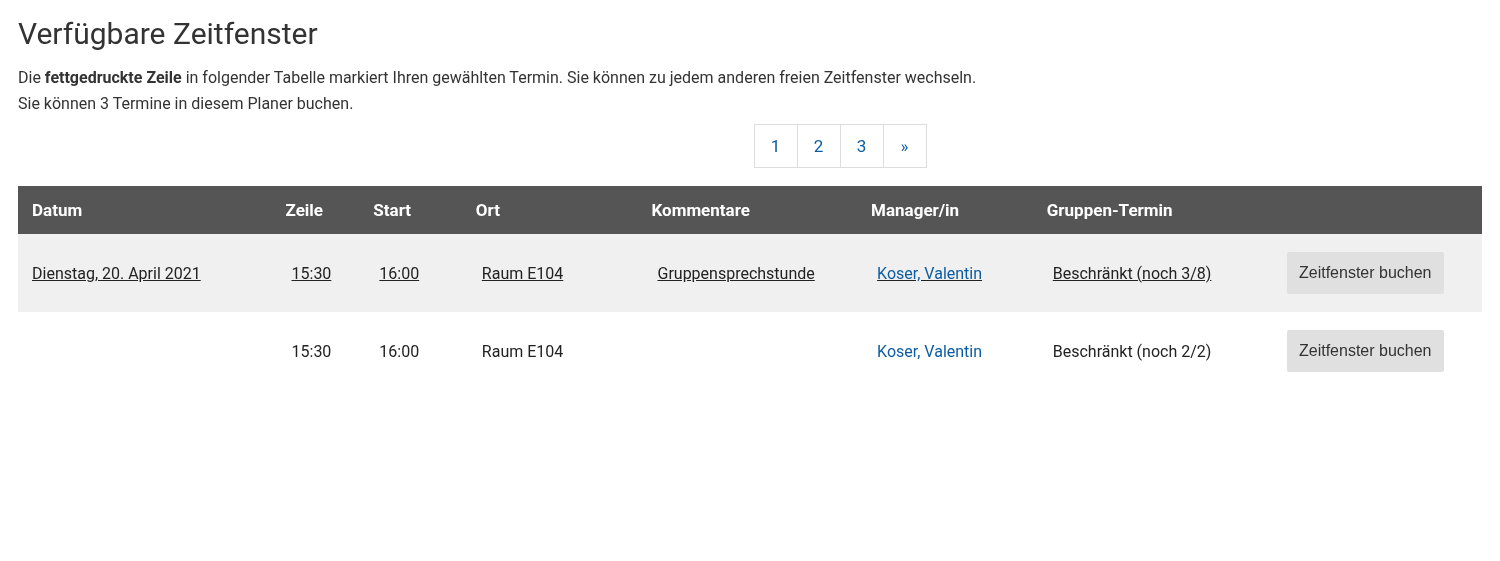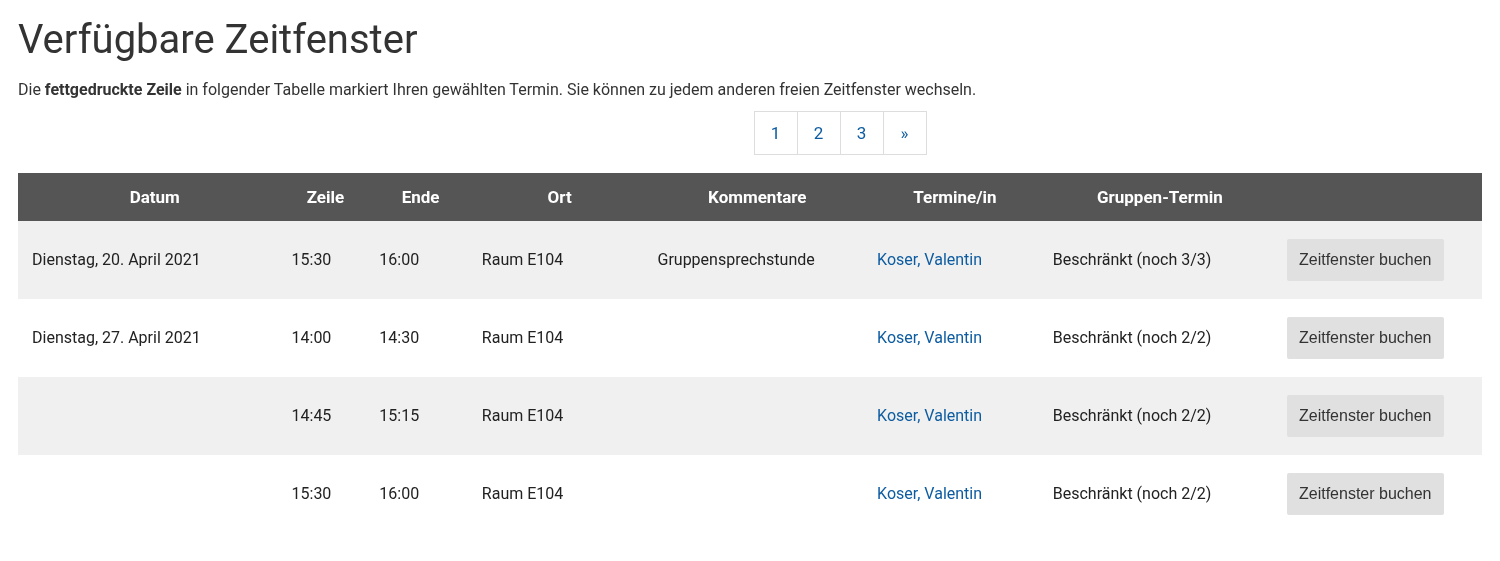--- a/index.html
+++ b/index.html
@@ -4,21 +4,21 @@
   <style>
     * { box-sizing: border-box; margin: 0; padding: 0; }
     body {
       font-family: -apple-system, BlinkMacSystemFont, "Segoe UI", Roboto, Arial, sans-serif;
       color: #222;
       background: #fff;
       padding: 16px 18px;
       width: 1500px;
     }
     h2.page-title {
-      font-size: 40px;
+      font-size: 30px;
       font-weight: 400;
       margin-bottom: 14px;
       color: #333;
     }
     .description {
       font-size: 16px;
       line-height: 1.6;
       color: #333;
       margin-bottom: 4px;
     }
@@ -45,27 +45,27 @@
     }
     .pagination a:first-child { margin-left: 0; }
     table.slot-table {
       width: 100%;
       border-collapse: collapse;
       font-size: 16px;
     }
     table.slot-table thead th {
       background: #555;
       color: #fff;
-      text-align: center;
+      text-align: left;
       font-weight: 700;
       padding: 14px 4px;
       font-size: 17px;
     }
     table.slot-table thead th:first-child { padding-left: 14px; }
-    table.slot-table tbody tr.stripe-odd { background: #f0f0f0; }
+    table.slot-table tbody tr.stripe-odd { background: #f0f0f0; text-decoration: underline; }
     table.slot-table tbody tr.stripe-even { background: #ffffff; }
     table.slot-table tbody td {
       padding: 18px 10px;
       vertical-align: middle;
       color: #222;
     }
     table.slot-table tbody td:first-child { padding-left: 14px; }
     .manager-link {
       color: #0d5ca1;
       text-decoration: none;
@@ -90,20 +90,21 @@
     col.c-grp     { width: 16%; }
     col.c-act     { width: 14%; }
   </style>
 </head>
 <body>
 
 <h2 class="page-title">Verfügbare Zeitfenster</h2>
 
 <div class="description">
   <span>Die </span><span class="bold">fettgedruckte Zeile</span><span> in folgender Tabelle markiert Ihren gewählten Termin. Sie können zu jedem anderen freien Zeitfenster wechseln.</span><br>
+  <span>Sie können 3 Termine in diesem Planer buchen.</span>
 </div>
 
 <div class="pagination">
   <a href="#">1</a>
   <a href="#">2</a>
   <a href="#">3</a>
   <a href="#">»</a>
 </div>
 
 <table class="slot-table">
@@ -114,57 +115,37 @@
       <col class="c-loc">
     <col class="c-comm">
       <col class="c-mgr">
       <col class="c-grp">
       <col class="c-act">
   </colgroup>
   <thead>
     <tr>
       <th>Datum</th>
       <th>Zeile</th>
-      <th>Ende</th>
+      <th>Start</th>
       <th>Ort</th>
       <th>Kommentare</th>
-      <th>Termine/in</th>
+      <th>Manager/in</th>
       <th>Gruppen-Termin</th>
       <th></th>
     </tr>
   </thead>
   <tbody>
     <tr class="stripe-odd">
       <td>Dienstag, 20. April 2021</td>
       <td>15:30</td>
       <td>16:00</td>
       <td>Raum E104</td>
       <td>Gruppensprechstunde</td>
       <td><a href="#" class="manager-link">Koser, Valentin</a></td>
-      <td>Beschränkt (noch 3/3)</td>
-      <td class="action-cell"><button class="book-btn">Zeitfenster buchen</button></td>
-    </tr>
-    <tr class="stripe-even">
-      <td>Dienstag, 27. April 2021</td>
-      <td>14:00</td>
-      <td>14:30</td>
-      <td>Raum E104</td>
-      <td></td>
-      <td><a href="#" class="manager-link">Koser, Valentin</a></td>
-      <td>Beschränkt (noch 2/2)</td>
-      <td class="action-cell"><button class="book-btn">Zeitfenster buchen</button></td>
-    </tr>
-    <tr class="stripe-odd">
-      <td></td>
-      <td>14:45</td>
-      <td>15:15</td>
-      <td>Raum E104</td>
-      <td></td>
-      <td><a href="#" class="manager-link">Koser, Valentin</a></td>
-      <td>Beschränkt (noch 2/2)</td>
+      <td>Beschränkt (noch 3/8)</td>
       <td class="action-cell"><button class="book-btn">Zeitfenster buchen</button></td>
     </tr>
     <tr class="stripe-even">
       <td></td>
       <td>15:30</td>
       <td>16:00</td>
       <td>Raum E104</td>
       <td></td>
       <td><a href="#" class="manager-link">Koser, Valentin</a></td>
       <td>Beschränkt (noch 2/2)</td>

